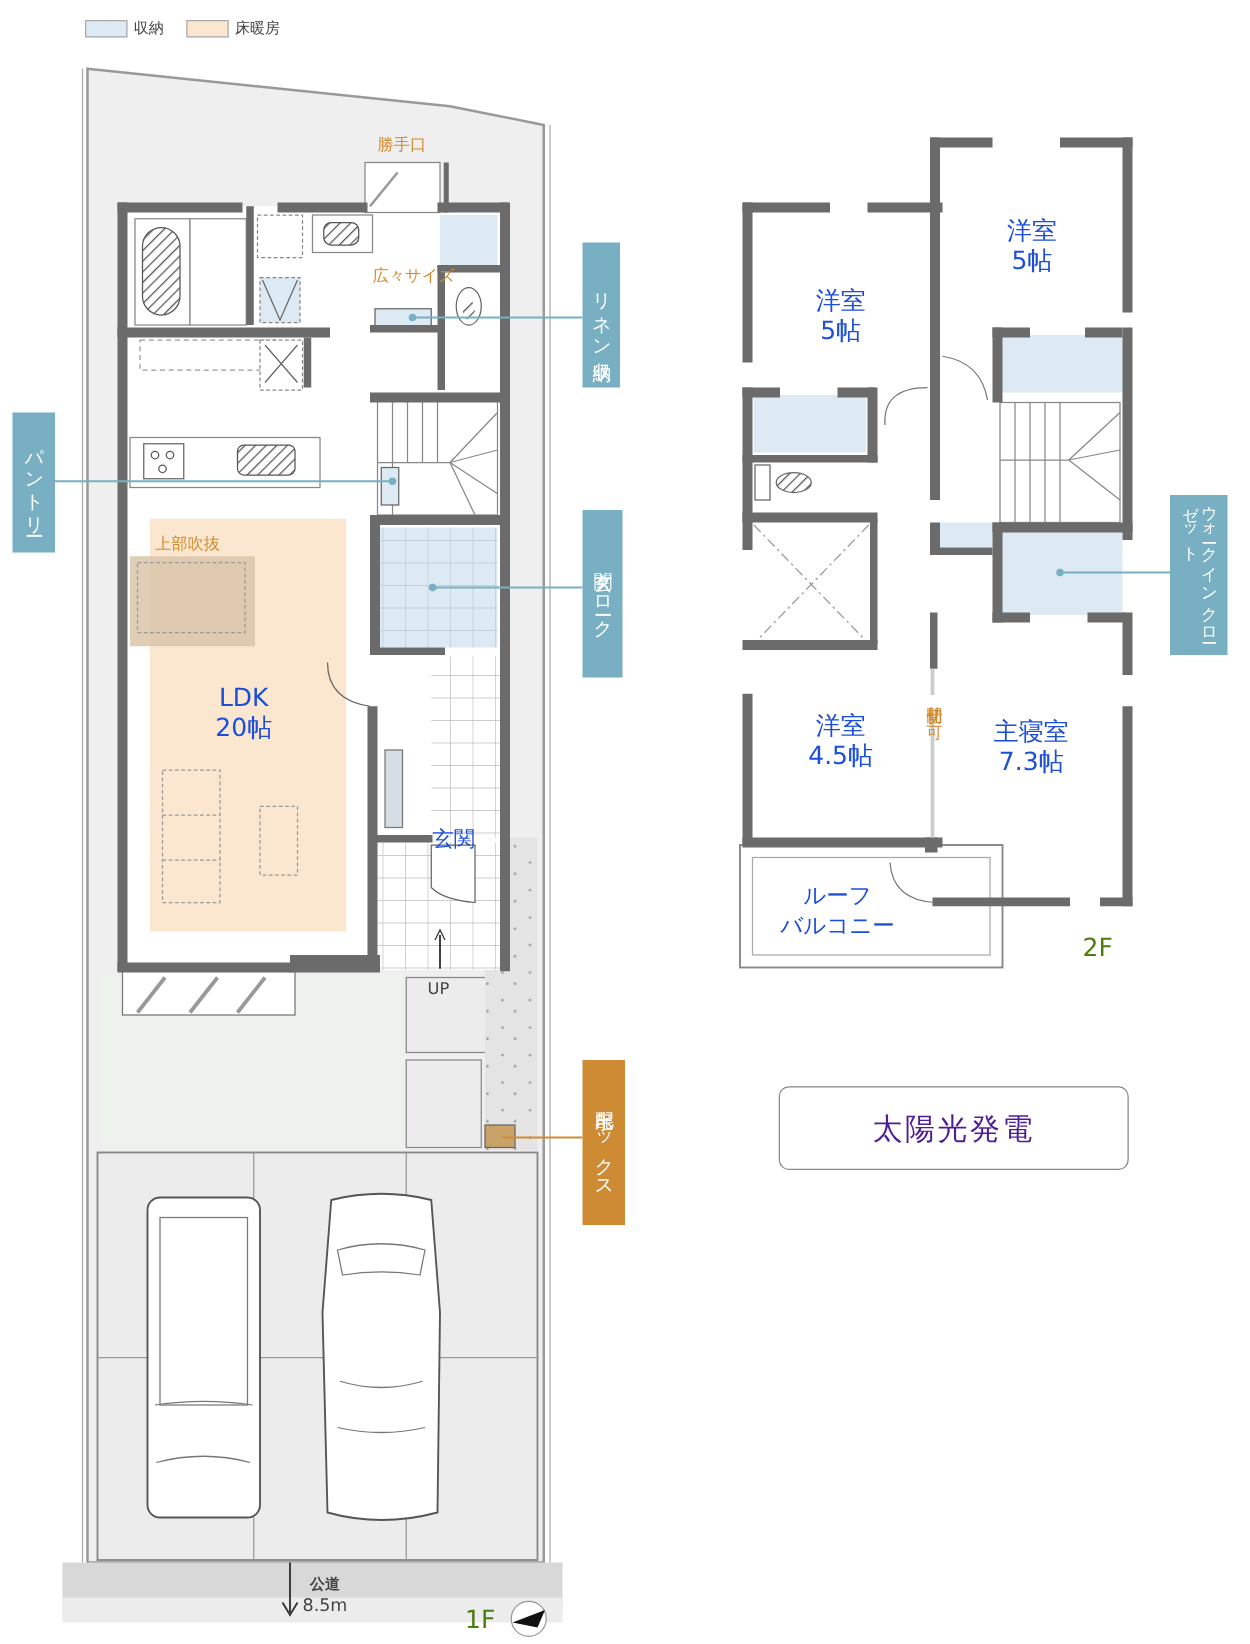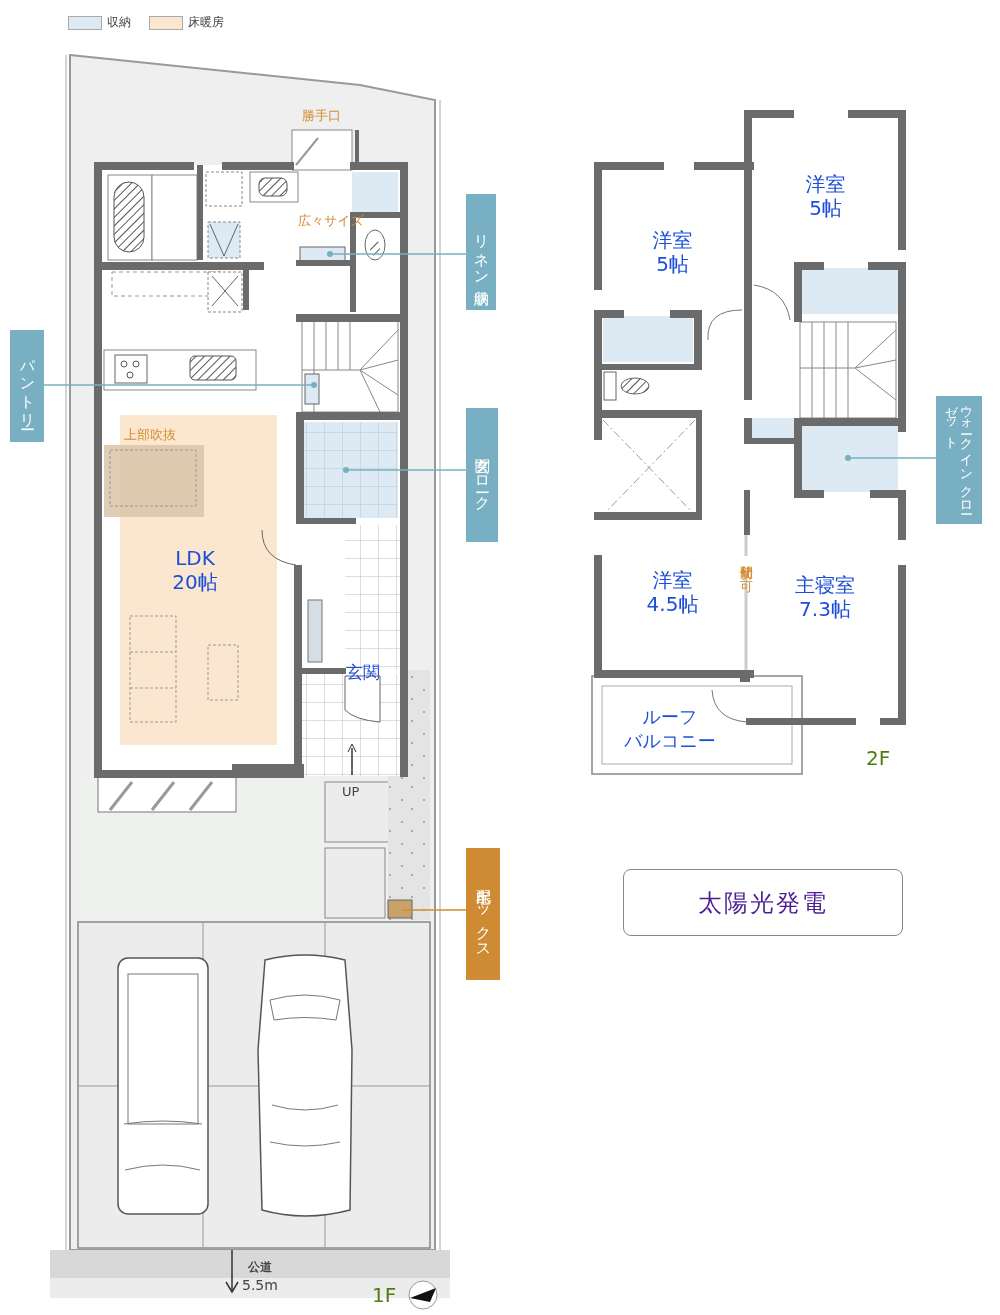--- a/index.html
+++ b/index.html
@@ -282,21 +282,21 @@
 20帖</div>
 <div class="room-label" style="left:338px;top:636px;width:50px;font-size:17px;margin-top:24px;">玄関</div>
 <div class="small" style="left:342px;top:784px;font-size:13px;">UP</div>
 
 <div class="tag blue" style="left:466px;top:194px;width:30px;height:116px;">リネン収納</div>
 <div class="tag blue" style="left:10px;top:330px;width:34px;height:112px;">パントリー</div>
 <div class="tag blue" style="left:466px;top:408px;width:32px;height:134px;">玄関クローク</div>
 <div class="tag orange" style="left:466px;top:848px;width:34px;height:132px;">宅配ボックス</div>
 
 <div class="small" style="left:248px;top:1259px;font-weight:bold;text-align:center;">公道</div>
-<div class="small" style="left:242px;top:1277px;font-size:14px;">5.5m</div>
+<div class="small" style="left:242px;top:1277px;font-size:14px;">8.5m</div>
 <div class="floor" style="left:372px;top:1283px;">1F</div>
 
 <div class="room-label" style="left:625px;top:228px;width:95px;">洋室
 5帖</div>
 <div class="room-label" style="left:778px;top:172px;width:95px;">洋室
 5帖</div>
 <div class="room-label" style="left:625px;top:568px;width:95px;">洋室
 4.5帖</div>
 <div class="room-label" style="left:770px;top:573px;width:110px;">主寝室
 7.3帖</div>

